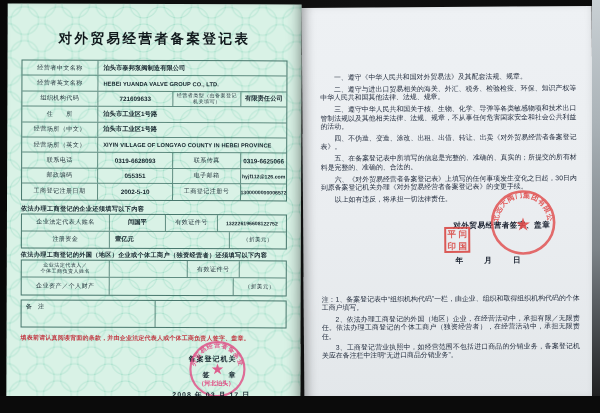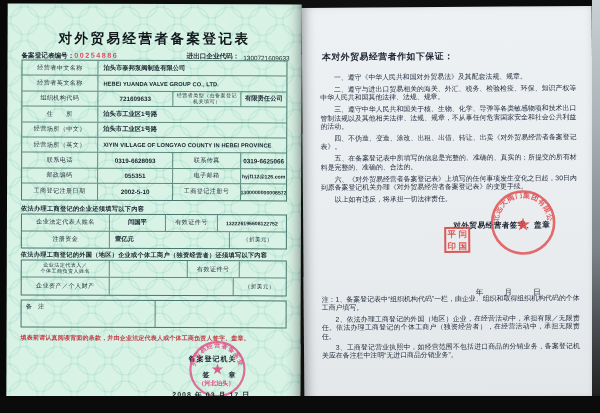--- a/index.html
+++ b/index.html
@@ -54,47 +54,39 @@
   .lp-date{position:absolute;left:166px;top:386px;font-size:7px;font-weight:bold;letter-spacing:1px;color:#14242c;}
   
   .page-right{position:absolute;left:303px;top:7px;width:290px;height:394px;
     background:linear-gradient(180deg,#eef1f4 0%,#eaedf0 55%,#e3e7ea 100%);
     box-shadow:inset 9px 0 12px -7px rgba(0,0,0,.4), inset -4px -6px 10px -6px rgba(0,0,0,.18);
     transform:rotate(-.4deg);}
   .rp-title{position:absolute;left:20px;top:44px;font-size:8.8px;font-weight:bold;color:#1a2230;letter-spacing:.6px;}
   .rp-clauses{position:absolute;left:18px;top:66px;width:256px;}
   .rp-clauses p{margin:0 0 3.5px;font-size:6.9px;line-height:8.4px;text-indent:2em;text-align:justify;color:#232d3e;}
   .rp-sign{position:absolute;left:150px;top:214px;font-size:7.6px;font-weight:bold;color:#1a2230;letter-spacing:.5px;}
-  .rp-date{position:absolute;left:172px;top:249px;font-size:7.6px;font-weight:normal;color:#1a2230;letter-spacing:2px;margin-top:32px;}
+  .rp-date{position:absolute;left:152px;top:249px;font-size:7.6px;font-weight:bold;color:#1a2230;letter-spacing:2px;}
   .rp-notes{position:absolute;left:18px;top:288px;width:258px;}
   .rp-notes p{margin:0 0 3px;font-size:6.9px;line-height:8.4px;text-align:justify;color:#232d3e;}
   .rp-notes p.indent{text-indent:2em;}
   .rp-stamp{position:absolute;left:184px;top:180px;opacity:.88;}
   .sq-stamp{position:absolute;left:141px;top:220px;width:26px;height:26px;border:2px solid #d8403c;
     display:grid;grid-template-columns:1fr 1fr;grid-template-rows:1fr 1fr;opacity:.85;box-sizing:border-box;}
   .sq-stamp span{display:flex;align-items:center;justify-content:center;color:#d8403c;font-size:8.5px;font-weight:bold;}
   .stamp-ring-text{fill:#e0457f;font-size:6.4px;font-weight:bold;letter-spacing:.6px;}
   .stamp-ring-text2{fill:#e04848;font-size:7.2px;font-weight:bold;letter-spacing:.5px;}
 </style>
 </head>
 <body>
 
 <div class="scan">
 
   <div class="page-left">
     <div class="lp-title">对外贸易经营者备案登记表</div>
 
-    <div class="lp-meta">
-      <span class="b">备案登记表编号：</span>
-      <span class="serial">00254886</span>
-      <span class="right">
-        <span class="b">进出口企业代码：</span>
-        <span class="code">1300721609633</span>
-      </span>
-    </div>
 
     <div class="lp-table t1">
       <div class="tr">
         <div class="td lbl w76">经营者中文名称</div>
         <div class="td val grow">泊头市泰邦泵阀制造有限公司</div>
       </div>
       <div class="tr">
         <div class="td lbl w76">经营者英文名称</div>
         <div class="td val en grow">HEBEI YUANDA VALVE GROUP CO., LTD.</div>
       </div>
@@ -190,21 +182,20 @@
       </text>
       <text x="31" y="36" text-anchor="middle" font-size="15" fill="#e0457f">★</text>
     </svg>
 
     <div class="auth-sign">签　章</div>
     <div class="auth-region">（河北泊头）</div>
     <div class="lp-date">2008 年 03 月 17 日</div>
   </div>
 
   <div class="page-right">
-    <div class="rp-title">本对外贸易经营者作如下保证：</div>
 
     <div class="rp-clauses">
       <p>一、遵守《中华人民共和国对外贸易法》及其配套法规、规章。</p>
       <p>二、遵守与进出口贸易相关的海关、外汇、税务、检验检疫、环保、知识产权等中华人民共和国其他法律、法规、规章。</p>
       <p>三、遵守中华人民共和国关于核、生物、化学、导弹等各类敏感物项和技术出口管制法规以及其他相关法律、法规、规章，不从事任何危害国家安全和社会公共利益的活动。</p>
       <p>四、不伪造、变造、涂改、出租、出借、转让、出卖《对外贸易经营者备案登记表》。</p>
       <p>五、在备案登记表中所填写的信息是完整的、准确的、真实的；所提交的所有材料是完整的、准确的、合法的。</p>
       <p>六、《对外贸易经营者备案登记表》上填写的任何事项发生变化之日起，30日内到原备案登记机关办理《对外贸易经营者备案登记表》的变更手续。</p>
       <p>以上如有违反，将承担一切法律责任。</p>
     </div>

